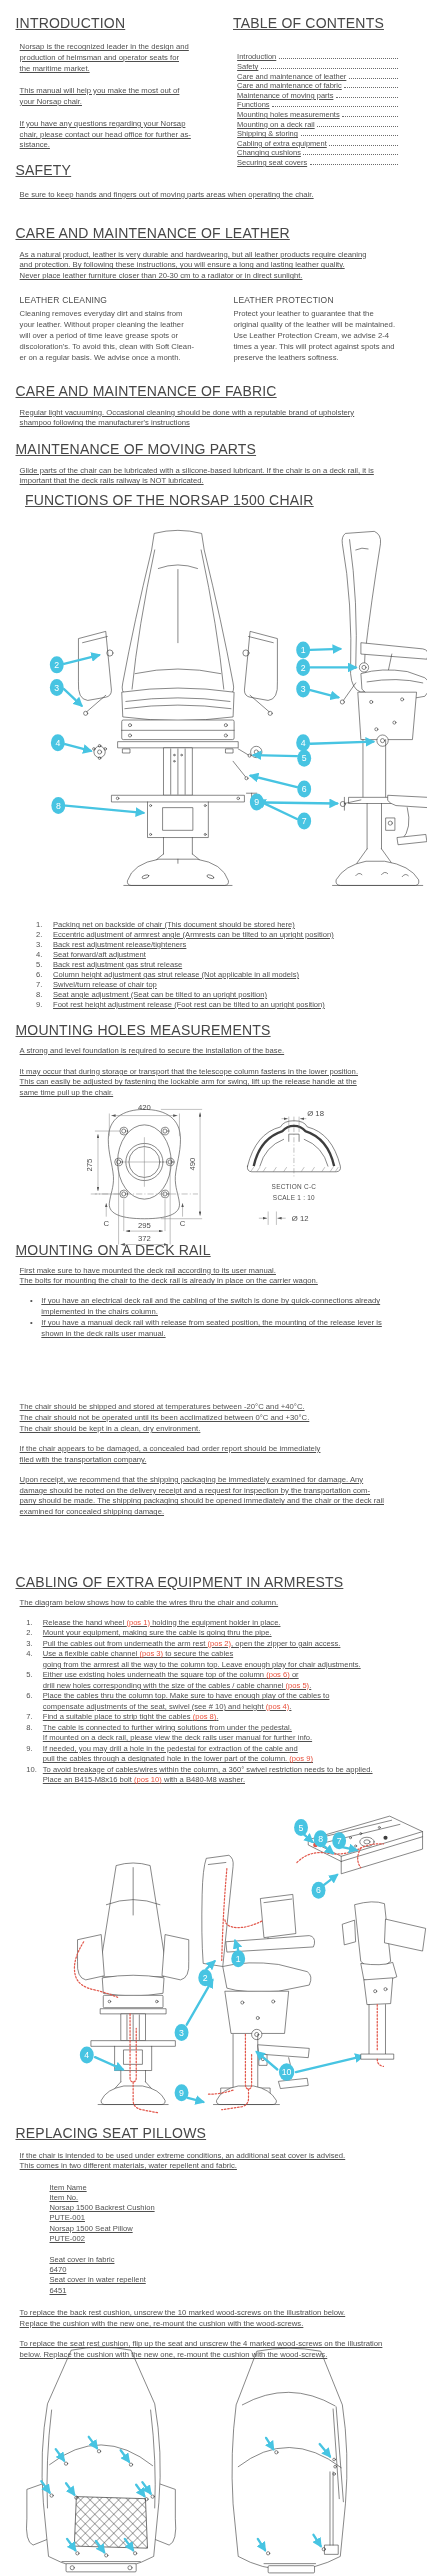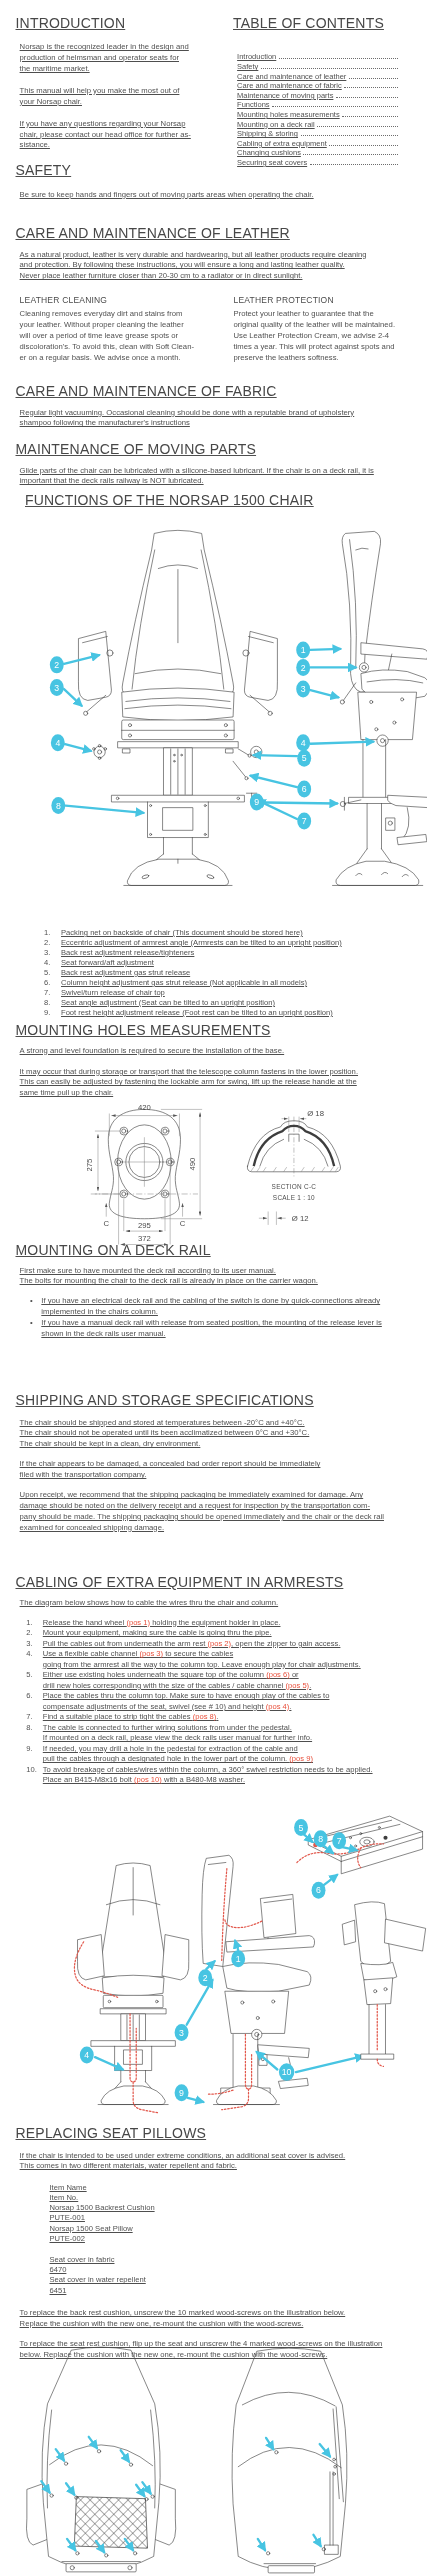--- a/index.html
+++ b/index.html
@@ -15,21 +15,21 @@
   .mt22{margin-top:11.3px;}.mt24{margin-top:12.4px;}
   
   .toc-list{list-style:none;margin:21.6px 0 0 0;padding:0 0 0 4.1px;}
   .toc-item{display:flex;align-items:baseline;height:9.6px;font-size:7.5px;color:#515151;}
   .toc-leader{flex:1;border-bottom:0.8px dotted #6d6d6d;margin:0 1px 1.5px 2.6px;}
   
   .twocol{position:relative;margin-top:13.4px;height:88px;}
   .colA{position:absolute;left:4.1px;top:0;width:196px;}
   .colB{position:absolute;left:218px;top:0;width:185px;}
   
-  ol.num{list-style:none;counter-reset:n;margin:8px;padding:0;}
+  ol.num{list-style:none;counter-reset:n;margin:0;padding:0;}
   ol.num li{counter-increment:n;position:relative;padding-left:17px;font-size:7.6px;
             line-height:10px;color:#515151;}
   ol.num li::before{content:counter(n) ".";position:absolute;left:0;color:#515151;}
   ol.num.steps{margin:9.3px 0 0 10.8px;}
   ol.num.steps li{padding-left:16.5px;line-height:10.5px;}
   ol.num.steps li .t{white-space:pre-line;}
   .red{color:#e8503c;}
   
   ul.bul{list-style:none;margin:8.2px 0 0 13.4px;padding:0;}
   ul.bul li{position:relative;padding-left:12.4px;font-size:7.7px;line-height:11px;
@@ -452,21 +452,20 @@
 The bolts for mounting the chair to the deck rail is already in place on the carrier wagon.</p>
     <ul class="bul">
       <li><span>If you have an electrical deck rail and the cabling of the switch is done by quick-connections already
 implemented in the chairs column.</span></li>
         <li><span>If you have a manual deck rail with release from seated position, the mounting of the release lever is
 shown in the deck rails user manual.</span></li>
     </ul>
   </div>
 
   <div class="sec" style="left:15.5px;top:1393px;width:408px;">
-    <h1>SHIPPING AND STORAGE SPECIFICATIONS</h1>
     <div>
         <p class="ml8 mt18"><span>The chair should be shipped and stored at temperatures between -20°C and +40°C.
 The chair should not be operated until its been acclimatized between 0°C and +30°C.
 The chair should be kept in a clean, dry environment.</span></p>
         <p class="ml8 mt18"><span>If the chair appears to be damaged, a concealed bad order report should be immediately
 filed with the transportation company.</span></p>
         <p class="ml8 mt18"><span>Upon receipt, we recommend that the shipping packaging be immediately examined for damage. Any
 damage should be noted on the delivery receipt and a request for inspection by the transportation com-
 pany should be made. The shipping packaging should be opened immediately and the chair or the deck rail
 examined for concealed shipping damage.</span></p>

